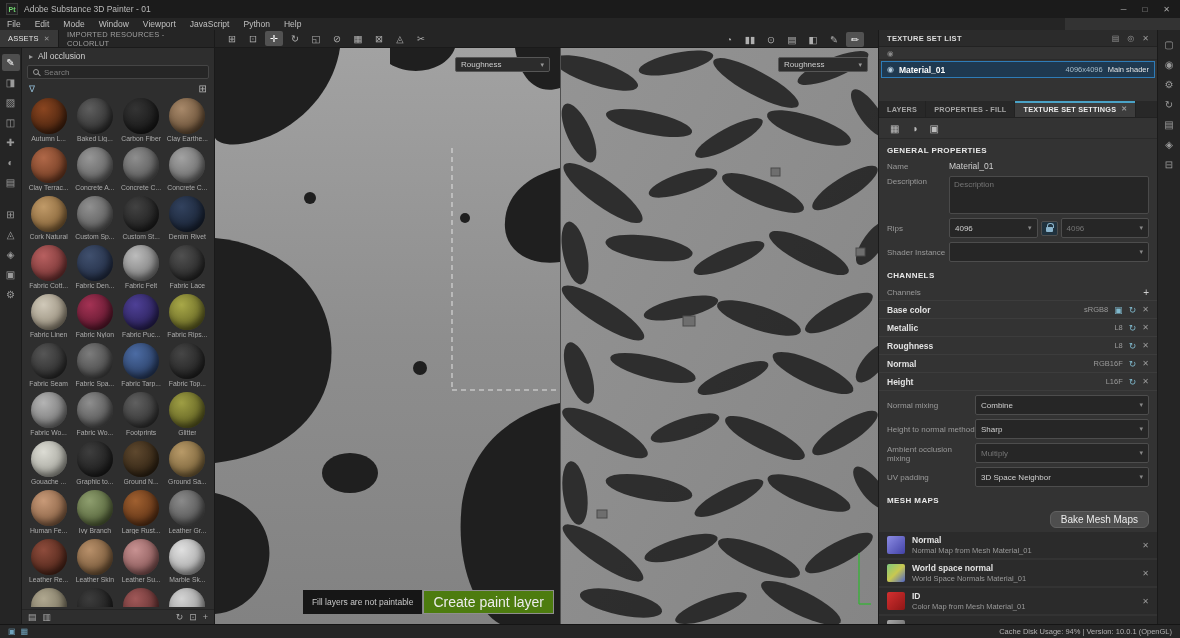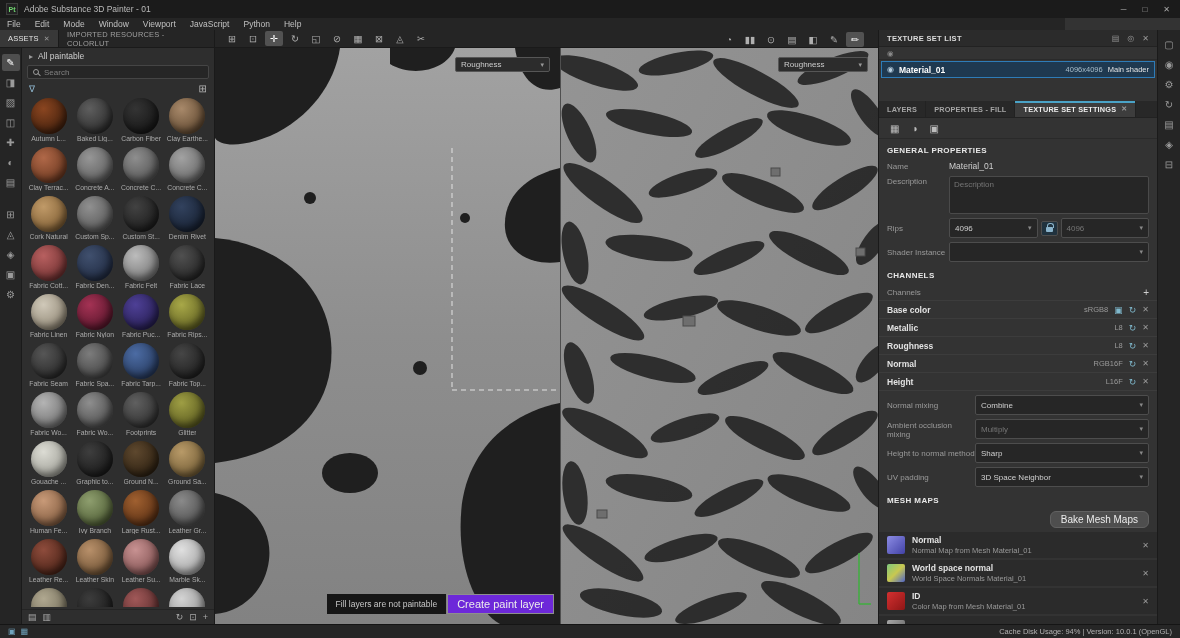--- a/index.html
+++ b/index.html
@@ -53,21 +53,21 @@
   .assetfooter .rgt{margin-left:auto;display:flex;gap:6px;align-items:center}
 
   
   .vp3d{position:absolute;left:215px;top:48px;width:345px;height:576px;overflow:hidden;background:#8a8a8a}
   .vp2d{position:absolute;left:560px;top:48px;width:318px;height:576px;overflow:hidden;background:#8a8a8a;border-left:1px solid #4f4f4f}
   .vp3d svg,.vp2d svg{display:block}
   .chdrop{position:absolute;top:9px;right:10px;width:95px;height:15px;background:#2c2c2c;border:1px solid #565656;border-radius:2px;display:flex;align-items:center;padding:0 5px;font-size:8px;color:#ccc}
   .chdrop .arr{margin-left:auto;color:#999;font-size:7px}
   .hint{position:absolute;right:6px;bottom:10px;display:flex;font-size:8.5px}
   .hintmsg{background:#161616;color:#c8c8c8;padding:3px 9px;display:flex;align-items:center}
-  .hintbtn{background:#6d28d9;border:1px solid #8e8e8e;color:#ececec;padding:3px 9px;margin-left:1px;font-family:inherit;font-size:11px}
+  .hintbtn{background:#4d7c0f;border:1px solid #8e8e8e;color:#ececec;padding:3px 9px;margin-left:1px;font-family:inherit;font-size:14px}
 
   
   .rightpanel{position:absolute;left:878px;top:30px;width:279px;height:594px;background:#333;border-left:1px solid #1a1a1a;overflow:hidden;font-size:8.5px}
   .rphead{height:17px;background:#2b2b2b;border-bottom:1px solid #222;display:flex;align-items:center;padding:0 8px;gap:7px}
   .rptitle{font-size:7.5px;font-weight:bold;color:#ddd;letter-spacing:.3px}
   .hicons{margin-left:auto;display:flex;gap:8px;color:#999;font-size:8px;align-items:center}
   .rpsub{height:13px;display:flex;align-items:center;gap:6px;padding:0 8px;color:#8a8a8a;font-size:7.5px;border-bottom:1px solid #2a2a2a}
   .matrow{height:17px;margin:1px 2px 0;display:flex;align-items:center;gap:5px;padding:0 5px;background:#1f3950;border:1px solid #2e7cb8}
   .matrow .eye{color:#b8cfe0;font-size:8px}
   .matname{font-weight:bold;color:#fff;font-size:8.5px}
@@ -251,21 +251,21 @@
         <span>▣</span>
       </span>
       <span class="tsicon">
         <span>⚙</span>
       </span>
     </div>
 
   <div class="assets">
     <div class="libsrow">
       <span class="chev">▸</span>
-      <span>All paintable</span>
+      <span>All occlusion</span>
     </div>
     <div class="searchrow">
       <div class="searchbox">
         <span class="mag"></span>
         <input placeholder="Search" style="">
       </div>
     </div>
     <div class="filterrow">
       <span>∇</span>
       <span class="gridicon">⊞</span>
@@ -744,30 +744,30 @@
       </div>
 
     <div class="frow wide">
       <span class="flabel">Normal mixing</span>
       <span class="dd">
         <span>Combine</span>
         <span class="arr">▾</span>
       </span>
     </div>
     <div class="frow wide">
+      <span class="flabel">Height to normal method</span>
+      <span class="dd">
+        <span>Sharp</span>
+        <span class="arr">▾</span>
+      </span>
+    </div>
+    <div class="frow wide">
       <span class="flabel">Ambient occlusion mixing</span>
       <span class="dd dim">
         <span>Multiply</span>
-        <span class="arr">▾</span>
-      </span>
-    </div>
-    <div class="frow wide">
-      <span class="flabel">Height to normal method</span>
-      <span class="dd">
-        <span>Sharp</span>
         <span class="arr">▾</span>
       </span>
     </div>
     <div class="frow wide">
       <span class="flabel">UV padding</span>
       <span class="dd">
         <span>3D Space Neighbor</span>
         <span class="arr">▾</span>
       </span>
     </div>

